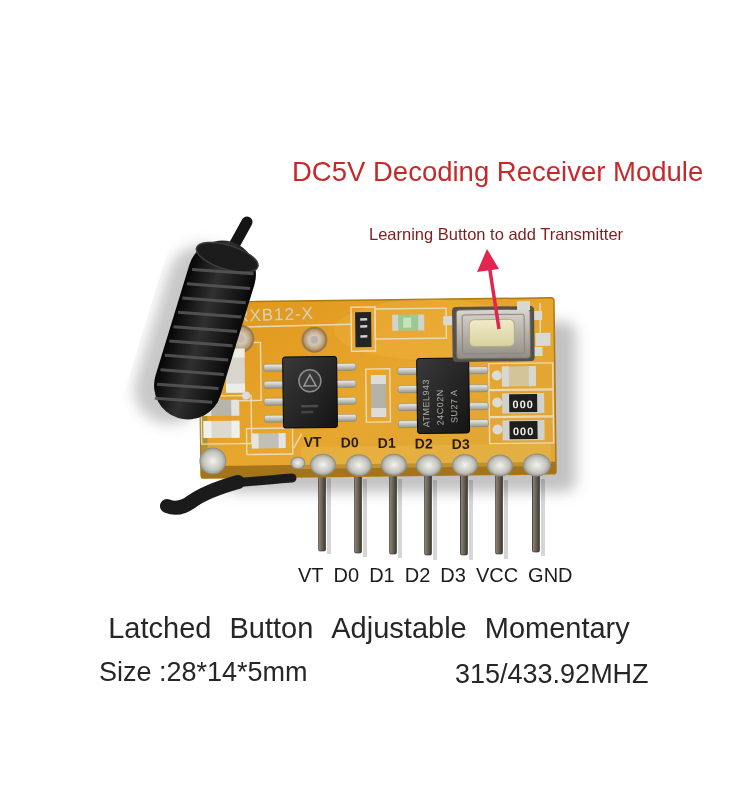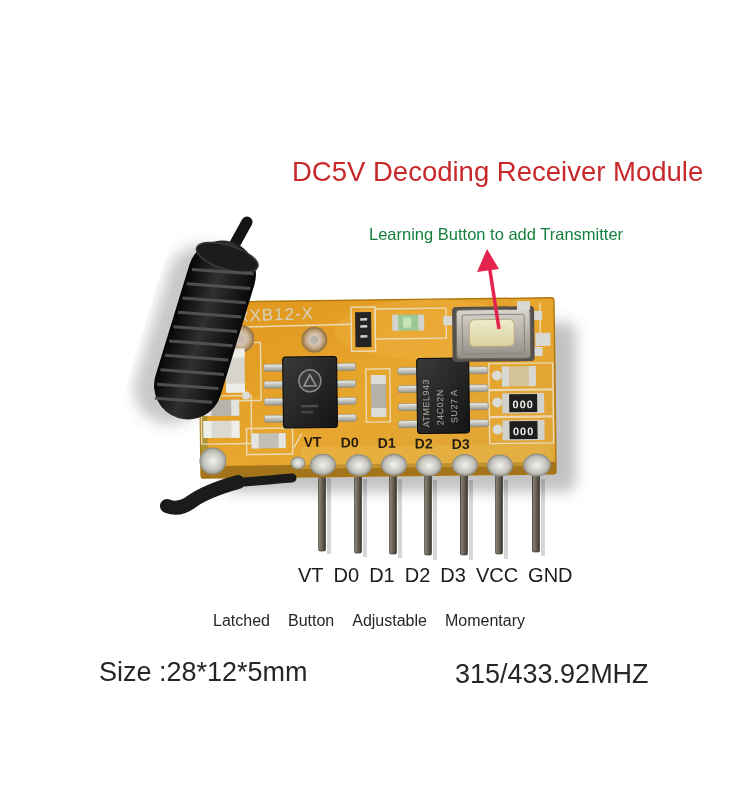--- a/index.html
+++ b/index.html
@@ -1,23 +1,23 @@
 <!DOCTYPE html>
 <html><head>
 <meta charset="utf-8">
 <style>
   html,body{margin:0;padding:0;background:#ffffff;}
   .canvas{position:relative;width:750px;height:800px;background:#ffffff;overflow:hidden;
           font-family:"Liberation Sans",sans-serif;margin-top:8px;}
   .abs{position:absolute;}
   .title{left:292px;top:148px;font-size:27.5px;color:#c8282a;white-space:nowrap;}
-  .learning{left:369px;top:217px;font-size:16.5px;color:#15803d;white-space:nowrap;text-align:center;}
+  .learning{left:369px;top:217px;font-size:16.5px;color:#7f1d1d;white-space:nowrap;text-align:center;}
   .pinrow{left:298px;top:556px;display:flex;gap:10px;font-size:20px;color:#1c1c1c;}
   .modes{left:0;top:604px;width:738px;display:flex;justify-content:center;gap:18px;
-         font-size:16px;color:#262626;}
+         font-size:29px;color:#262626;}
   .size{left:99px;top:649px;font-size:27px;color:#262626;white-space:nowrap;}
   .freq{left:455px;top:651px;font-size:27px;color:#262626;white-space:nowrap;}
   svg text{font-family:"Liberation Sans",sans-serif;}
 </style>
 </head>
 <body>
 
 <div class="canvas">
 
   <div class="abs title">DC5V Decoding Receiver Module</div>
@@ -287,15 +287,15 @@
     <span>GND</span>
   </div>
 
   <div class="abs modes">
     <span>Latched</span>
     <span>Button</span>
     <span>Adjustable</span>
     <span>Momentary</span>
   </div>
 
-  <div class="abs size">Size :28*12*5mm</div>
+  <div class="abs size">Size :28*14*5mm</div>
   <div class="abs freq">315/433.92MHZ</div>
 </div>
 
 </body></html>

